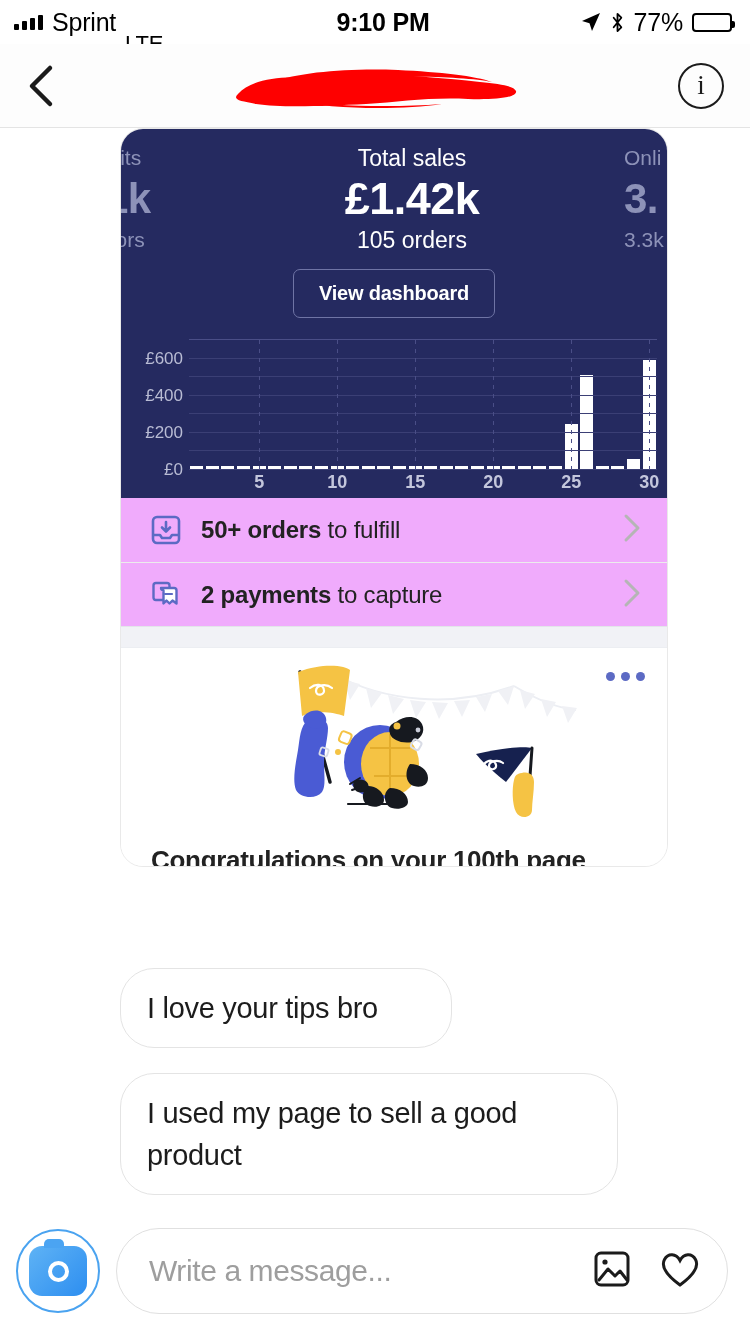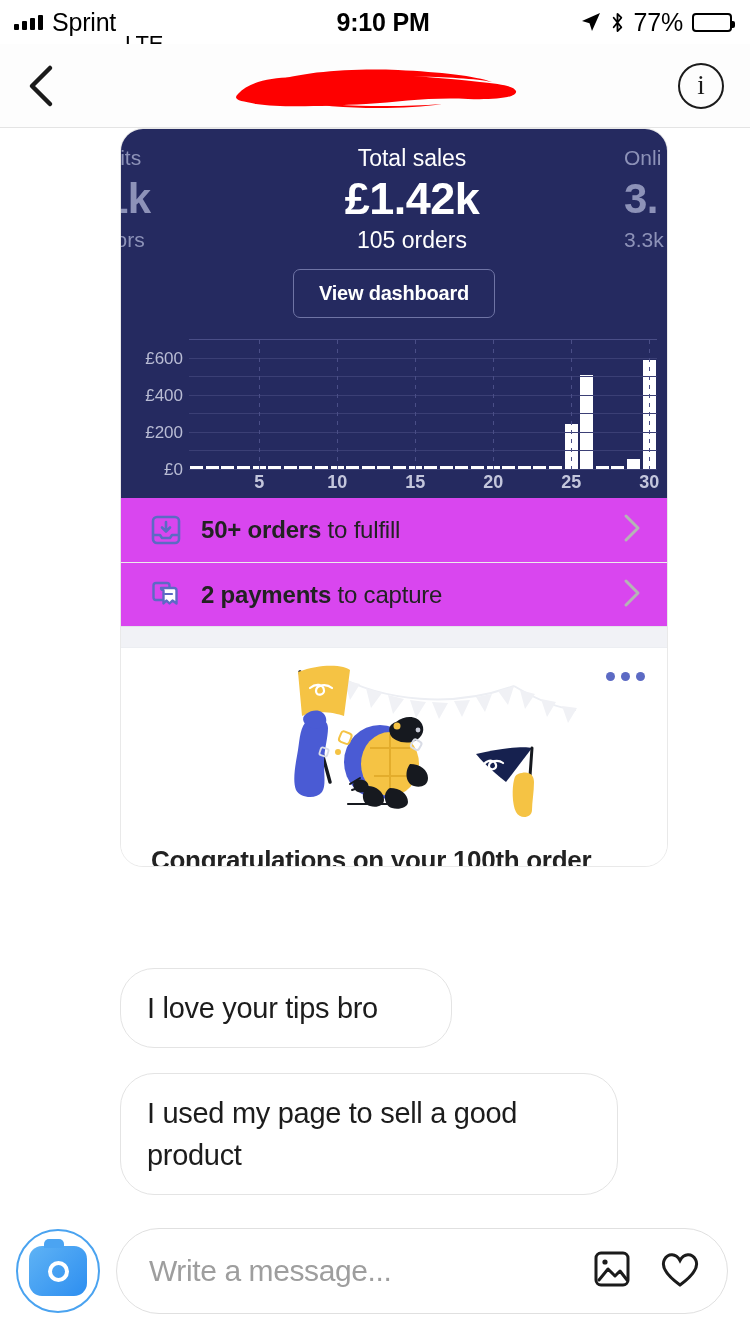--- a/index.html
+++ b/index.html
@@ -151,21 +151,21 @@
   .x-lab{
     position:absolute; transform:translateX(-50%);
     font-size:18px; color:#c3c6dc; font-weight:bold;
   }
 
   
   .action-row{
     display:flex; align-items:center;
     height:64px; padding:0 26px 0 30px;
     border-top:1px solid #ececec;
-    background:#d946ef;
+    background:#f0abfc;
   }
   .action-row:first-of-type{ border-top:none; }
   .act-icon{ width:30px; height:30px; flex:none; margin-right:20px; }
   .act-text{ font-size:24px; color:#222; letter-spacing:-.2px; }
   .act-text b{ font-weight:bold; }
   .act-chev{ margin-left:auto; width:18px; height:30px; }
 
   .strip{ height:22px; background:#f1f2f6; border-top:1px solid #e3e5ea; border-bottom:1px solid #eceef2; }
 
   
@@ -527,21 +527,21 @@
         <circle cx="213" cy="70" r="3.5" fill="#f5c344"></circle>
         <circle cx="154" cy="96" r="3" fill="#f5c344"></circle>
         <circle cx="234" cy="74" r="2.4" fill="#c9ccd8"></circle>
 
         <path d="M292 98 C318 92, 340 90, 348 92 L322 126 C312 118, 300 108, 292 98 Z" fill="#16214f"></path>
         <path d="M300 108 c5 -5 11 -4 12 1 c1 5 -7 6 -7 1 c0 -5 9 -7 14 -3" fill="none" stroke="#fff" stroke-width="2.2" stroke-linecap="round"></path>
         <path d="M348 92 L344 148" stroke="#16191f" stroke-width="3" fill="none" stroke-linecap="round"></path>
         <path d="M334 118 c10 -4 16 0 16 8 c0 10 -2 20 -2 28 c0 8 -12 10 -16 2 c-4 -8 -4 -24 -2 -32 c1 -4 2 -5 4 -6 Z" fill="#f5c344"></path>
       </svg>
 
-      <div class="congrats">Congratulations on your 100th order</div>
+      <div class="congrats">Congratulations on your 100th page</div>
     </div>
 
 
   </div>
 
   <div class="bubble" style="top:945px; width:498px;">
     <span>I used my page to sell a good product</span>
   </div>
 
   <div class="bubble" style="top:840px; width:332px;">

